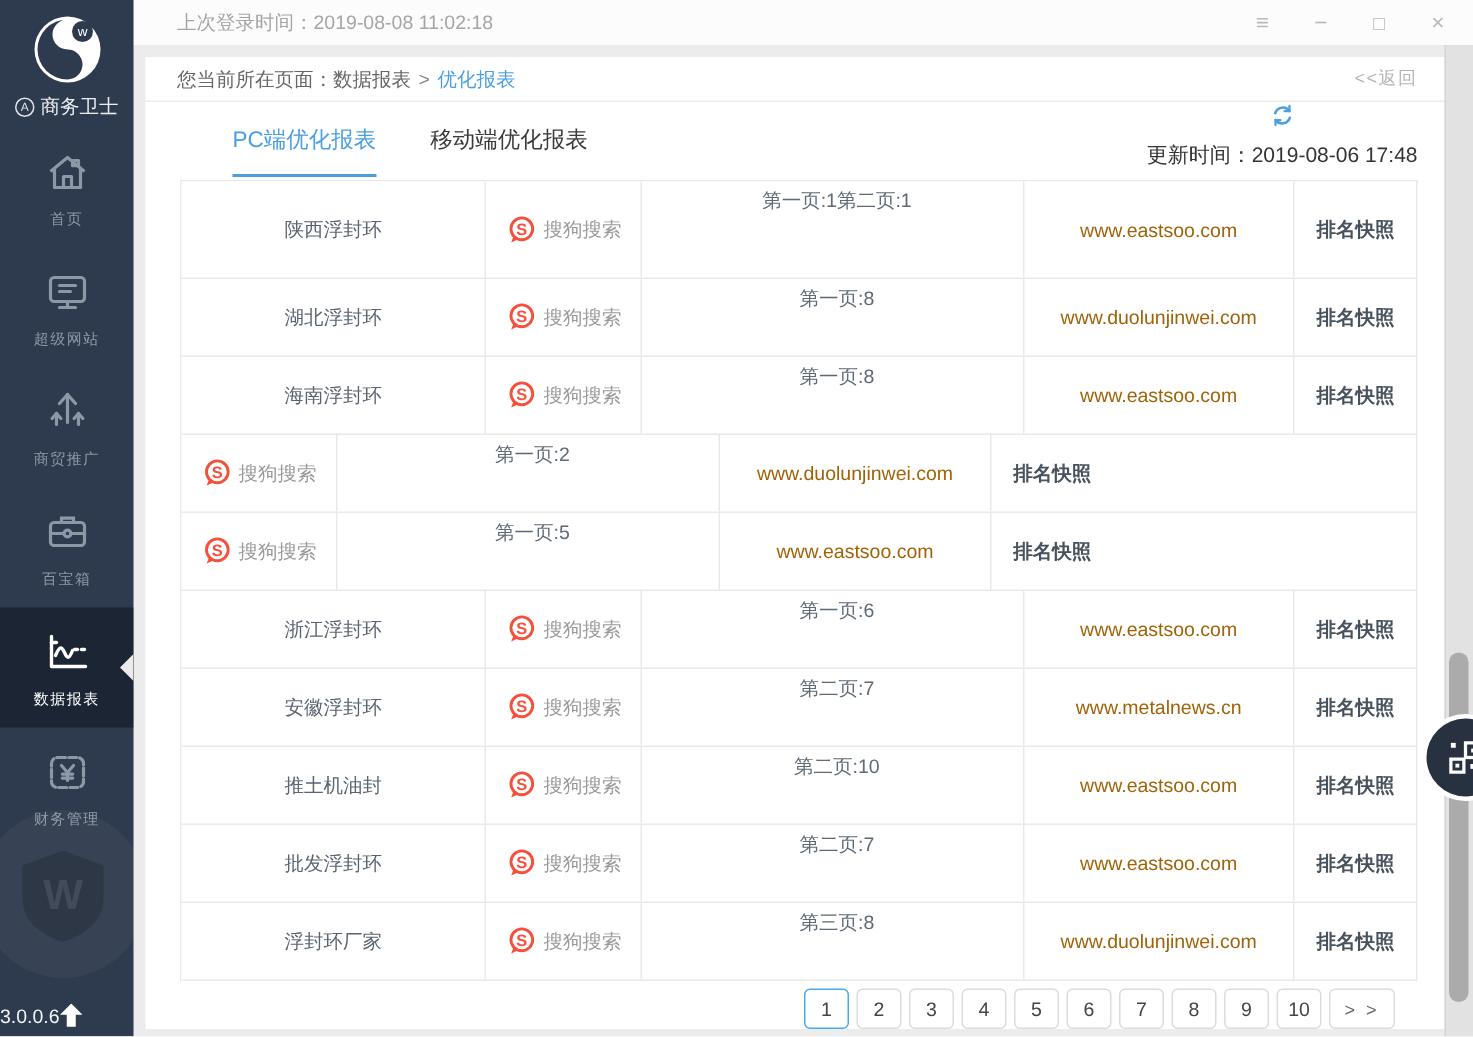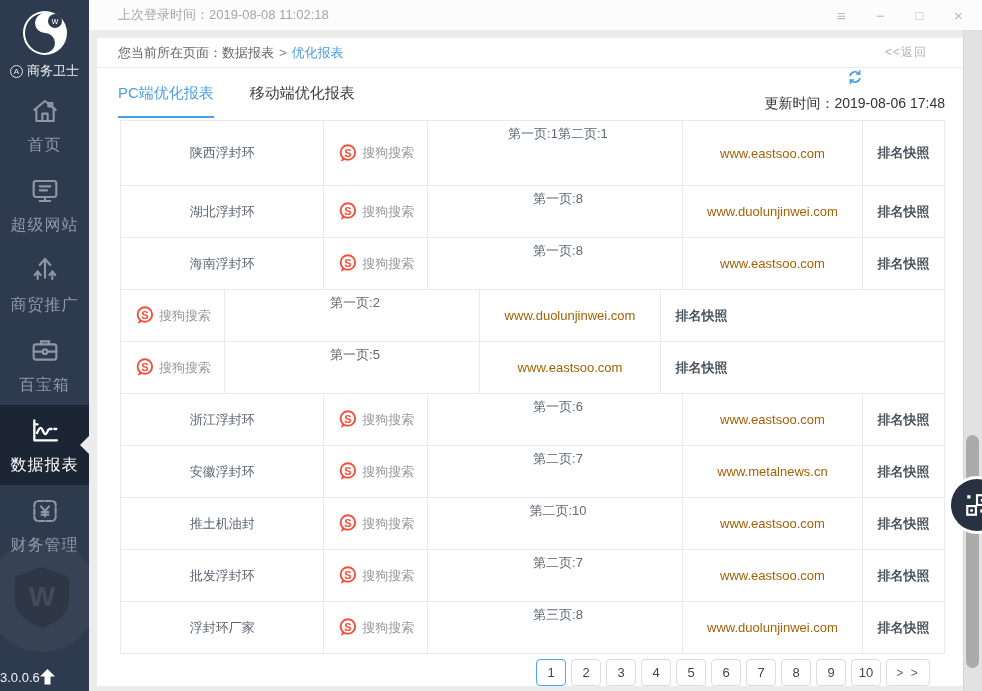--- a/index.html
+++ b/index.html
@@ -12,21 +12,21 @@
     background:#2e3a4d; z-index:5; overflow:hidden; }
   .logo-wrap { position:absolute; top:9px; left:0; width:89px; text-align:center; }
   .brand { position:absolute; top:62px; left:0; width:89px; text-align:center;
     color:#e9edf2; font-size:13px; display:flex; align-items:center; justify-content:center; gap:4px; }
   .brand-badge { display:inline-flex; width:13px; height:13px; border:1px solid #dfe4ea;
     border-radius:50%; color:#dfe4ea; font-size:8px; align-items:center; justify-content:center; }
   .nav { position:absolute; top:85px; left:0; width:89px; }
   .nav-item { position:relative; width:89px; height:80px; color:#8d98a6; cursor:pointer;
     display:flex; flex-direction:column; align-items:center; justify-content:center; gap:7px; }
   .nav-item .nav-icon { width:34px; height:34px; display:flex; align-items:center; justify-content:center; }
-  .nav-item .nav-label { font-size:16px; letter-spacing:1px; }
+  .nav-item .nav-label { font-size:10px; letter-spacing:1px; }
   .nav-item.active { background:#1c2533; color:#ffffff; }
   .nav-item.active .notch { content:""; position:absolute; right:0; top:50%; margin-top:-9px;
     width:0; height:0; border-top:9px solid transparent; border-bottom:9px solid transparent;
     border-right:9px solid #ececec; }
   .watermark { position:absolute; left:-14px; top:540px; width:112px; height:112px;
     border-radius:50%; background:rgba(255,255,255,0.045);
     display:flex; align-items:center; justify-content:center; }
   .version { position:absolute; bottom:6px; left:0; width:86px; display:flex;
     align-items:center; justify-content:flex-start; gap:0; color:#f2f5f8; font-size:13px; }
 
@@ -36,28 +36,28 @@
   .last-login { margin-left:29px; font-size:13px; color:#a5a5a5; }
   .win-controls { position:absolute; right:4px; top:0; height:30px; display:flex; align-items:center; }
   .win-btn { width:39px; height:30px; display:flex; align-items:center; justify-content:center;
     color:#b9b9b9; font-size:15px; cursor:pointer; }
   .win-btn.maxi { font-size:13px; }
 
   
   .content { position:absolute; left:89px; top:30px; width:893px; height:661px; background:#ececec; }
   .panel { position:absolute; left:8px; top:8px; width:866px; height:648px; background:#ffffff; overflow:hidden; }
 
-  .breadcrumb { height:30px; display:flex; align-items:center; padding:0 36px 0 21px;
+  .breadcrumb { height:30px; display:flex; align-items:center; padding:0 18px 0 21px;
     font-size:13px; color:#666; border-bottom:1px solid #ebebeb; }
   .crumb-link { color:#666; cursor:pointer; }
   .crumb-sep { margin:0 5px; color:#888; }
   .crumb-current { color:#4a9fe0; cursor:pointer; }
   .back-link { margin-left:auto; color:#b5b5b5; font-size:12px; letter-spacing:1px; cursor:pointer; }
 
-  .tabs-row { height:50px; display:flex; align-items:stretch; padding:0 18px 0 21px; }
+  .tabs-row { height:50px; display:flex; align-items:stretch; padding:0 18px 0 21px;margin-left:37px; }
   .tab { display:flex; align-items:center; margin-right:36px; font-size:15px; color:#3a3a3a;
     cursor:pointer; border-bottom:2px solid transparent; padding-top:2px; }
   .tab.active { color:#4a9fe0; border-bottom-color:#4a9fe0; }
   .update-wrap { margin-left:auto; display:flex; align-items:center; gap:9px;flex-direction:column; }
   .refresh-btn { width:18px; height:18px; cursor:pointer; display:flex; align-items:center; }
   .update-time { font-size:14px; color:#333; }
 
   
   .rank-table { margin:2px 0 0 23px; width:825px; border:1px solid #e9e9e9; border-bottom:none; }
   .t-row { display:flex; height:52px; border-bottom:1px solid #e9e9e9; background:#fff; }

